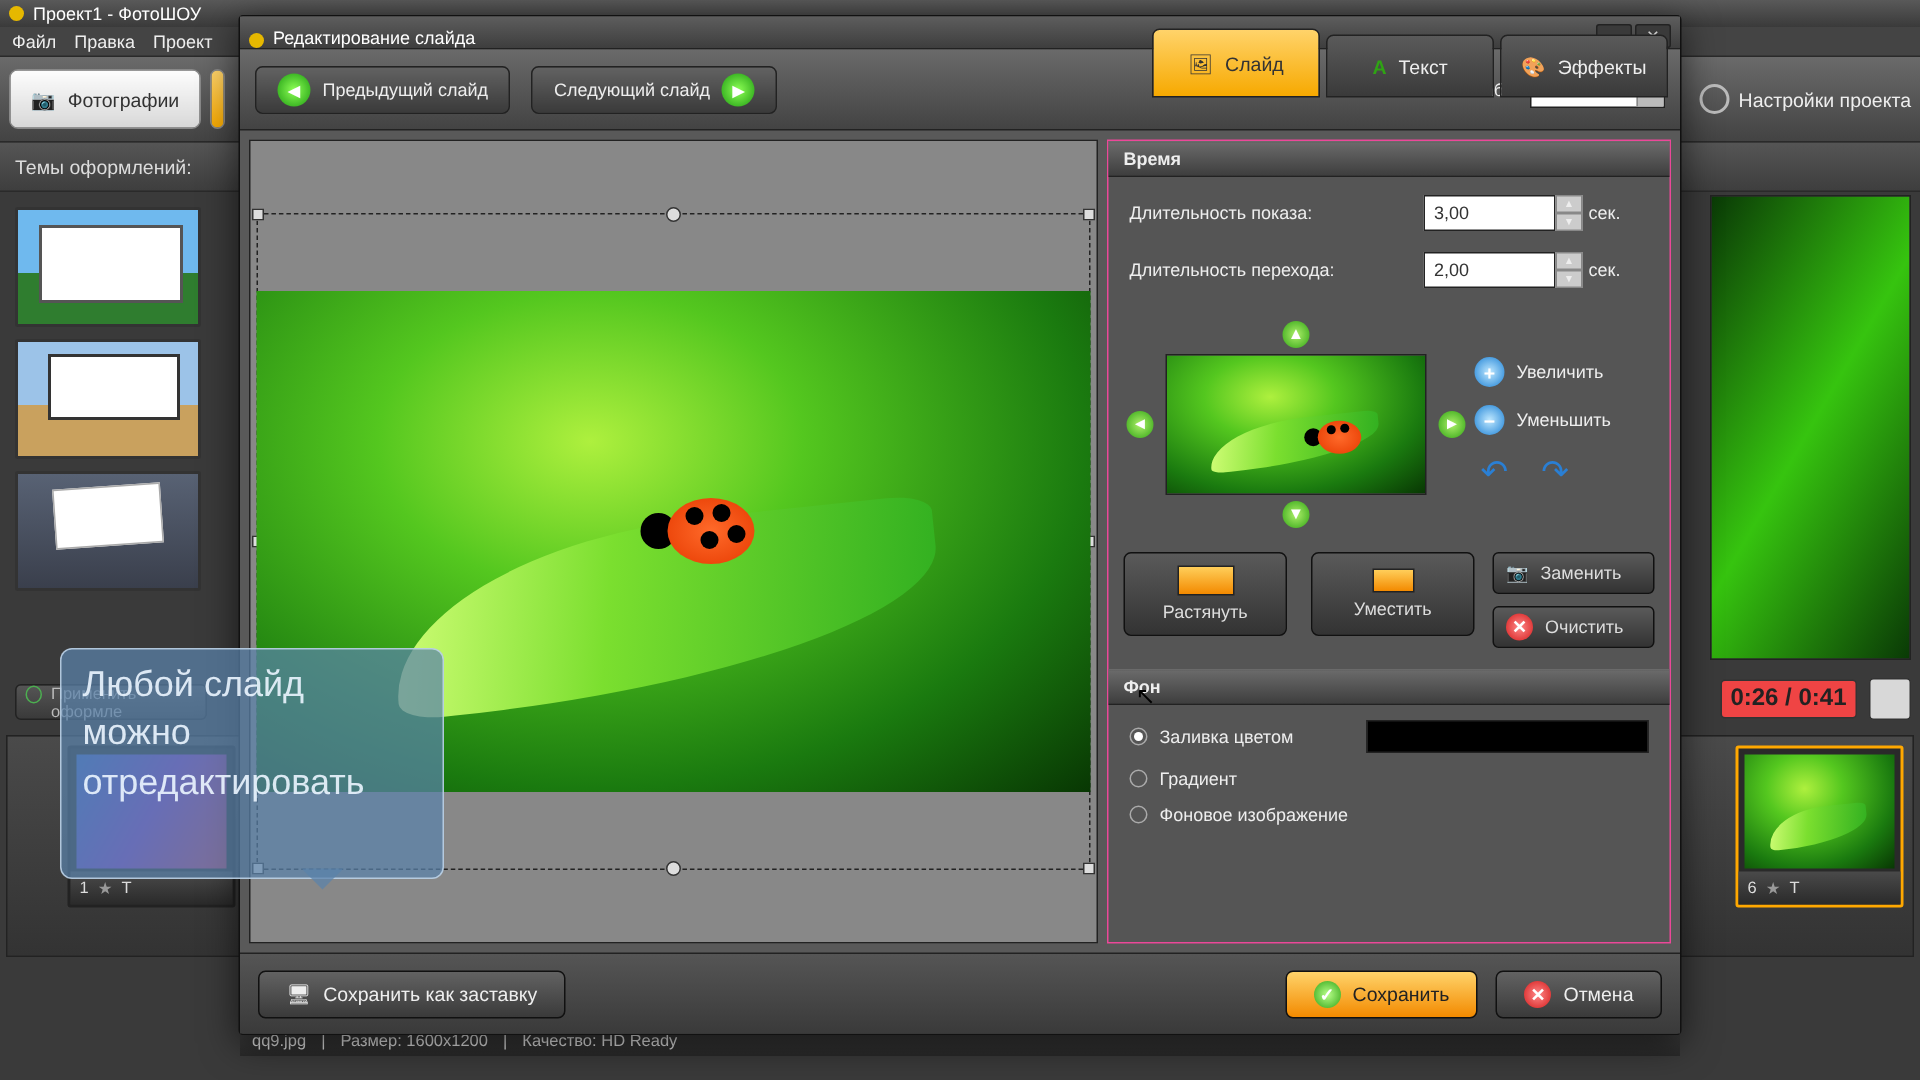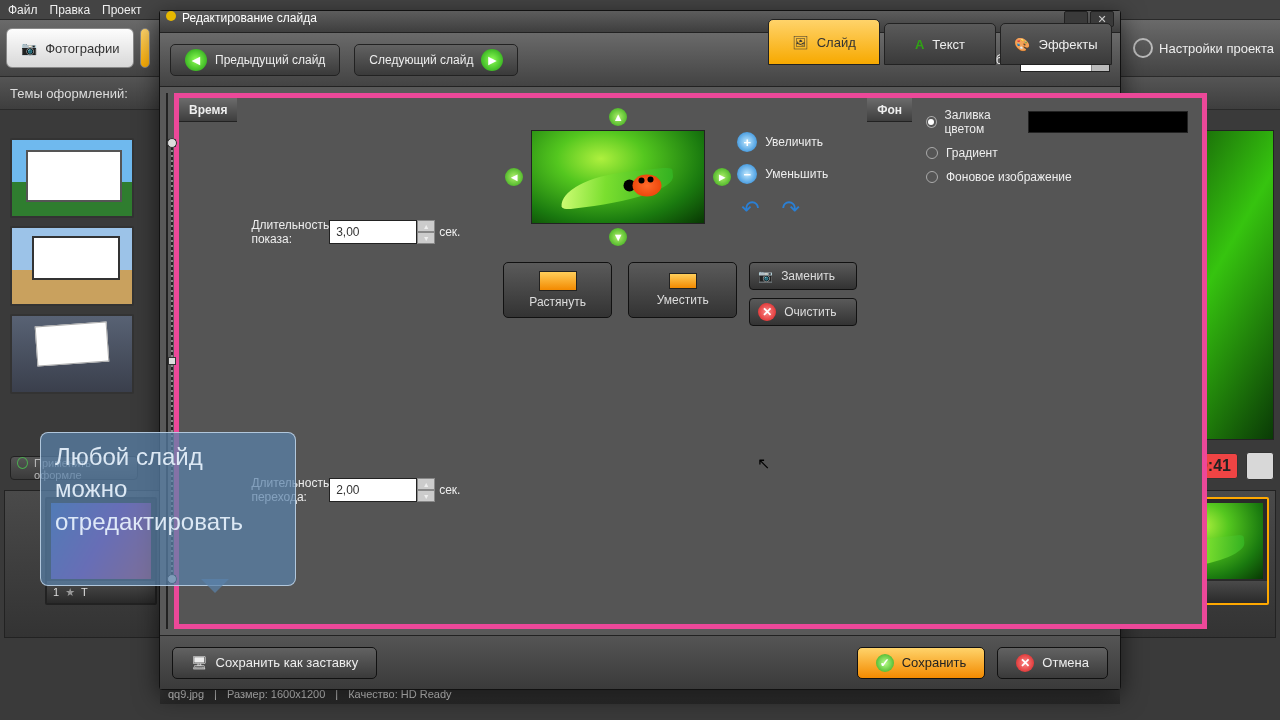--- a/index.html
+++ b/index.html
@@ -32,21 +32,21 @@
 .timemark .full{width:28px;height:28px;background:#d8d8d8;border:1px solid #333;border-radius:3px;position:relative}
 .timeline{position:absolute;left:4px;right:4px;top:490px;height:148px;background:linear-gradient(#4a4a4a,#333);border:1px solid #222}
 .timeline .slot{position:absolute;top:6px;width:112px;height:108px;border:2px solid #222;background:#2a2a2a;border-radius:2px}
 .timeline .slot.active{border-color:#ffa800}
 .timeline .slot .img{position:absolute;inset:4px 4px 24px 4px}
 .timeline .slot .bar{position:absolute;left:0;right:0;bottom:0;height:22px;background:linear-gradient(#4a4a4a,#2a2a2a);display:flex;align-items:center;gap:6px;padding:0 6px;color:#ddd;font-size:11px}
 .statusbar{position:absolute;left:0;right:0;bottom:0;height:18px;background:linear-gradient(#444,#2e2e2e);display:flex;align-items:center;padding:0 8px;color:#ddd;font-size:11px;border-top:1px solid #222}
 .filebar{position:absolute;left:160px;right:160px;bottom:16px;height:22px;background:linear-gradient(#3e3e3e,#2a2a2a);display:flex;align-items:center;padding:0 8px;gap:10px;color:#ddd;font-size:11px;border-top:1px solid #555}
 
 .dialog{position:absolute;left:159px;top:10px;width:962px;height:680px;background:#595959;border:1px solid #111;box-shadow:0 6px 24px rgba(0,0,0,.6);border-radius:3px}
-.dlg-title{height:22px;background:linear-gradient(#5d5d5d,#3e3e3e);display:flex;align-items:flex-start;padding:0 6px;color:#fff;font-size:12px;border-bottom:1px solid #222}
+.dlg-title{height:22px;background:linear-gradient(#5d5d5d,#3e3e3e);display:flex;align-items:flex-end;padding:0 6px;color:#fff;font-size:12px;border-bottom:1px solid #222}
 .dlg-title .dot{width:10px;height:10px;background:#e6b800;border-radius:50%;margin-right:6px}
 .dlg-title .winctl{margin-left:auto;display:flex;gap:2px}
 .dlg-title .winctl div{width:24px;height:16px;background:#3a3a3a;border:1px solid #222;border-radius:2px;display:flex;align-items:center;justify-content:center;font-size:11px;color:#ccc}
 .toolbar{height:54px;background:linear-gradient(#6a6a6a,#434343);display:flex;align-items:center;padding:0 10px;gap:14px;border-bottom:1px solid #222}
 .navbtn{height:32px;padding:0 14px;background:linear-gradient(#626262,#3a3a3a);border:1px solid #222;border-radius:5px;display:flex;align-items:center;gap:8px;color:#eee;font-size:12px}
 .arrow{width:22px;height:22px;border-radius:50%;background:radial-gradient(#8dff55,#1d9a11);display:flex;align-items:center;justify-content:center;font-weight:bold;color:#fff;font-size:14px}
 .zoomlbl{margin-left:auto;color:#eee;font-size:12px}
 .zoomsel{width:90px;height:24px;background:#fff;color:#333;border:1px solid #222;display:flex;align-items:center;padding:0 6px;position:relative}
 .zoomsel .dd{position:absolute;right:0;top:0;bottom:0;width:18px;background:#bbb;border-left:1px solid #888;display:flex;align-items:center;justify-content:center}
 .tabs{position:absolute;right:0;top:0;height:54px;display:flex;align-items:flex-end;gap:4px;padding:0 8px 0 0}
@@ -59,21 +59,21 @@
 .h-tl{left:-4px;top:-4px}.h-tr{right:-4px;top:-4px}.h-bl{left:-4px;bottom:-4px}.h-br{right:-4px;bottom:-4px}
 .h-tc{left:calc(50% - 5px);top:-5px;border-radius:50%;width:10px;height:10px}.h-bc{left:calc(50% - 5px);bottom:-5px;border-radius:50%;width:10px;height:10px}
 .h-lc{left:-4px;top:calc(50% - 4px)}.h-rc{right:-4px;top:calc(50% - 4px)}
 .ladyimg{position:absolute;left:4px;right:4px;top:100px;bottom:100px}
 .ladybug-scene{position:relative;width:100%;height:100%;background:radial-gradient(ellipse at 40% 30%,#aef03e 0%,#54c71f 30%,#1a7a0f 70%,#083703 100%);overflow:hidden}
 .leaf{position:absolute;left:16%;top:46%;width:66%;height:34%;background:linear-gradient(100deg,#d5ff7a,#7bdf2f 40%,#2fae20);border-radius:60% 8% 90% 8%/90% 10% 70% 10%;transform:rotate(-6deg)}
 .bug{position:absolute;left:46%;top:40%;width:78px;height:54px}
 .bug .body2{position:absolute;left:18px;top:4px;width:58px;height:44px;background:radial-gradient(#ff6a2a,#e63a00);border-radius:50%}
 .bug .spot{position:absolute;width:12px;height:12px;background:#000;border-radius:50%}
 .bug .head{position:absolute;left:0;top:14px;width:24px;height:24px;background:#000;border-radius:50%}
-.panel{flex:1;margin:6px 6px 6px 0;border:5px solid #ec4899;background:#555;display:flex;flex-direction:row}
+.panel{flex:1;margin:6px 6px 6px 0;border:1px solid #ec4899;background:#555;display:flex;flex-direction:column}
 .section-h{height:24px;background:linear-gradient(#6a6a6a,#3e3e3e);display:flex;align-items:center;padding:0 10px;font-weight:bold;color:#eee;font-size:12px;border-top:1px solid #6a6a6a;border-bottom:1px solid #222}
 .timegrid{padding:12px 14px;display:grid;grid-template-columns:1fr 110px 40px;row-gap:14px;align-items:center;color:#eee;font-size:12px}
 .spin{display:flex;height:24px}
 .spin input{width:88px;height:24px;border:1px solid #222;background:#fff;color:#333;padding:0 6px;font-size:12px}
 .spin .btns{width:18px;display:flex;flex-direction:column}
 .spin .btns div{flex:1;background:#ccc;border:1px solid #888;font-size:7px;display:flex;align-items:center;justify-content:center}
 .imgsection{padding:10px 10px 14px 10px}
 .imgctrl{display:grid;grid-template-columns:22px 178px 22px 120px;grid-template-rows:18px 94px 18px;gap:4px;align-items:center;justify-items:center}
 .garrow{width:18px;height:18px;border-radius:50%;background:radial-gradient(#aef06a,#2fa314);display:flex;align-items:center;justify-content:center;color:#fff;font-size:11px;font-weight:bold}
 .preview{grid-column:2;grid-row:2;width:174px;height:94px;border:1px solid #222;position:relative;overflow:hidden}
@@ -103,20 +103,24 @@
 
 .tip{position:absolute;left:40px;top:432px;width:256px;height:154px;background:rgba(90,130,170,.72);border:1px solid rgba(200,220,240,.8);border-radius:8px;padding:8px 14px;font-size:24px;color:rgba(235,245,255,.9);line-height:1.35}
 .tip::after{content:"";position:absolute;left:160px;bottom:-22px;border:14px solid transparent;border-top-color:rgba(90,130,170,.72)}
 .star{color:#999}
 .cursor{position:absolute;left:757px;top:454px;font-size:16px;color:#000;pointer-events:none}
 </style>
 </head>
 <body>
 
 <div class="mainwin">
+  <div class="main-title">
+    <span class="dot"></span>
+    <span class="txt">Проект1 - ФотоШОУ</span>
+  </div>
   <div class="main-menu">
     <span>Файл</span>
     <span>Правка</span>
     <span>Проект</span>
   </div>
   <div class="main-tabs">
     <div class="maintab">
       <span>📷</span>
       <span>Фотографии</span>
     </div>

